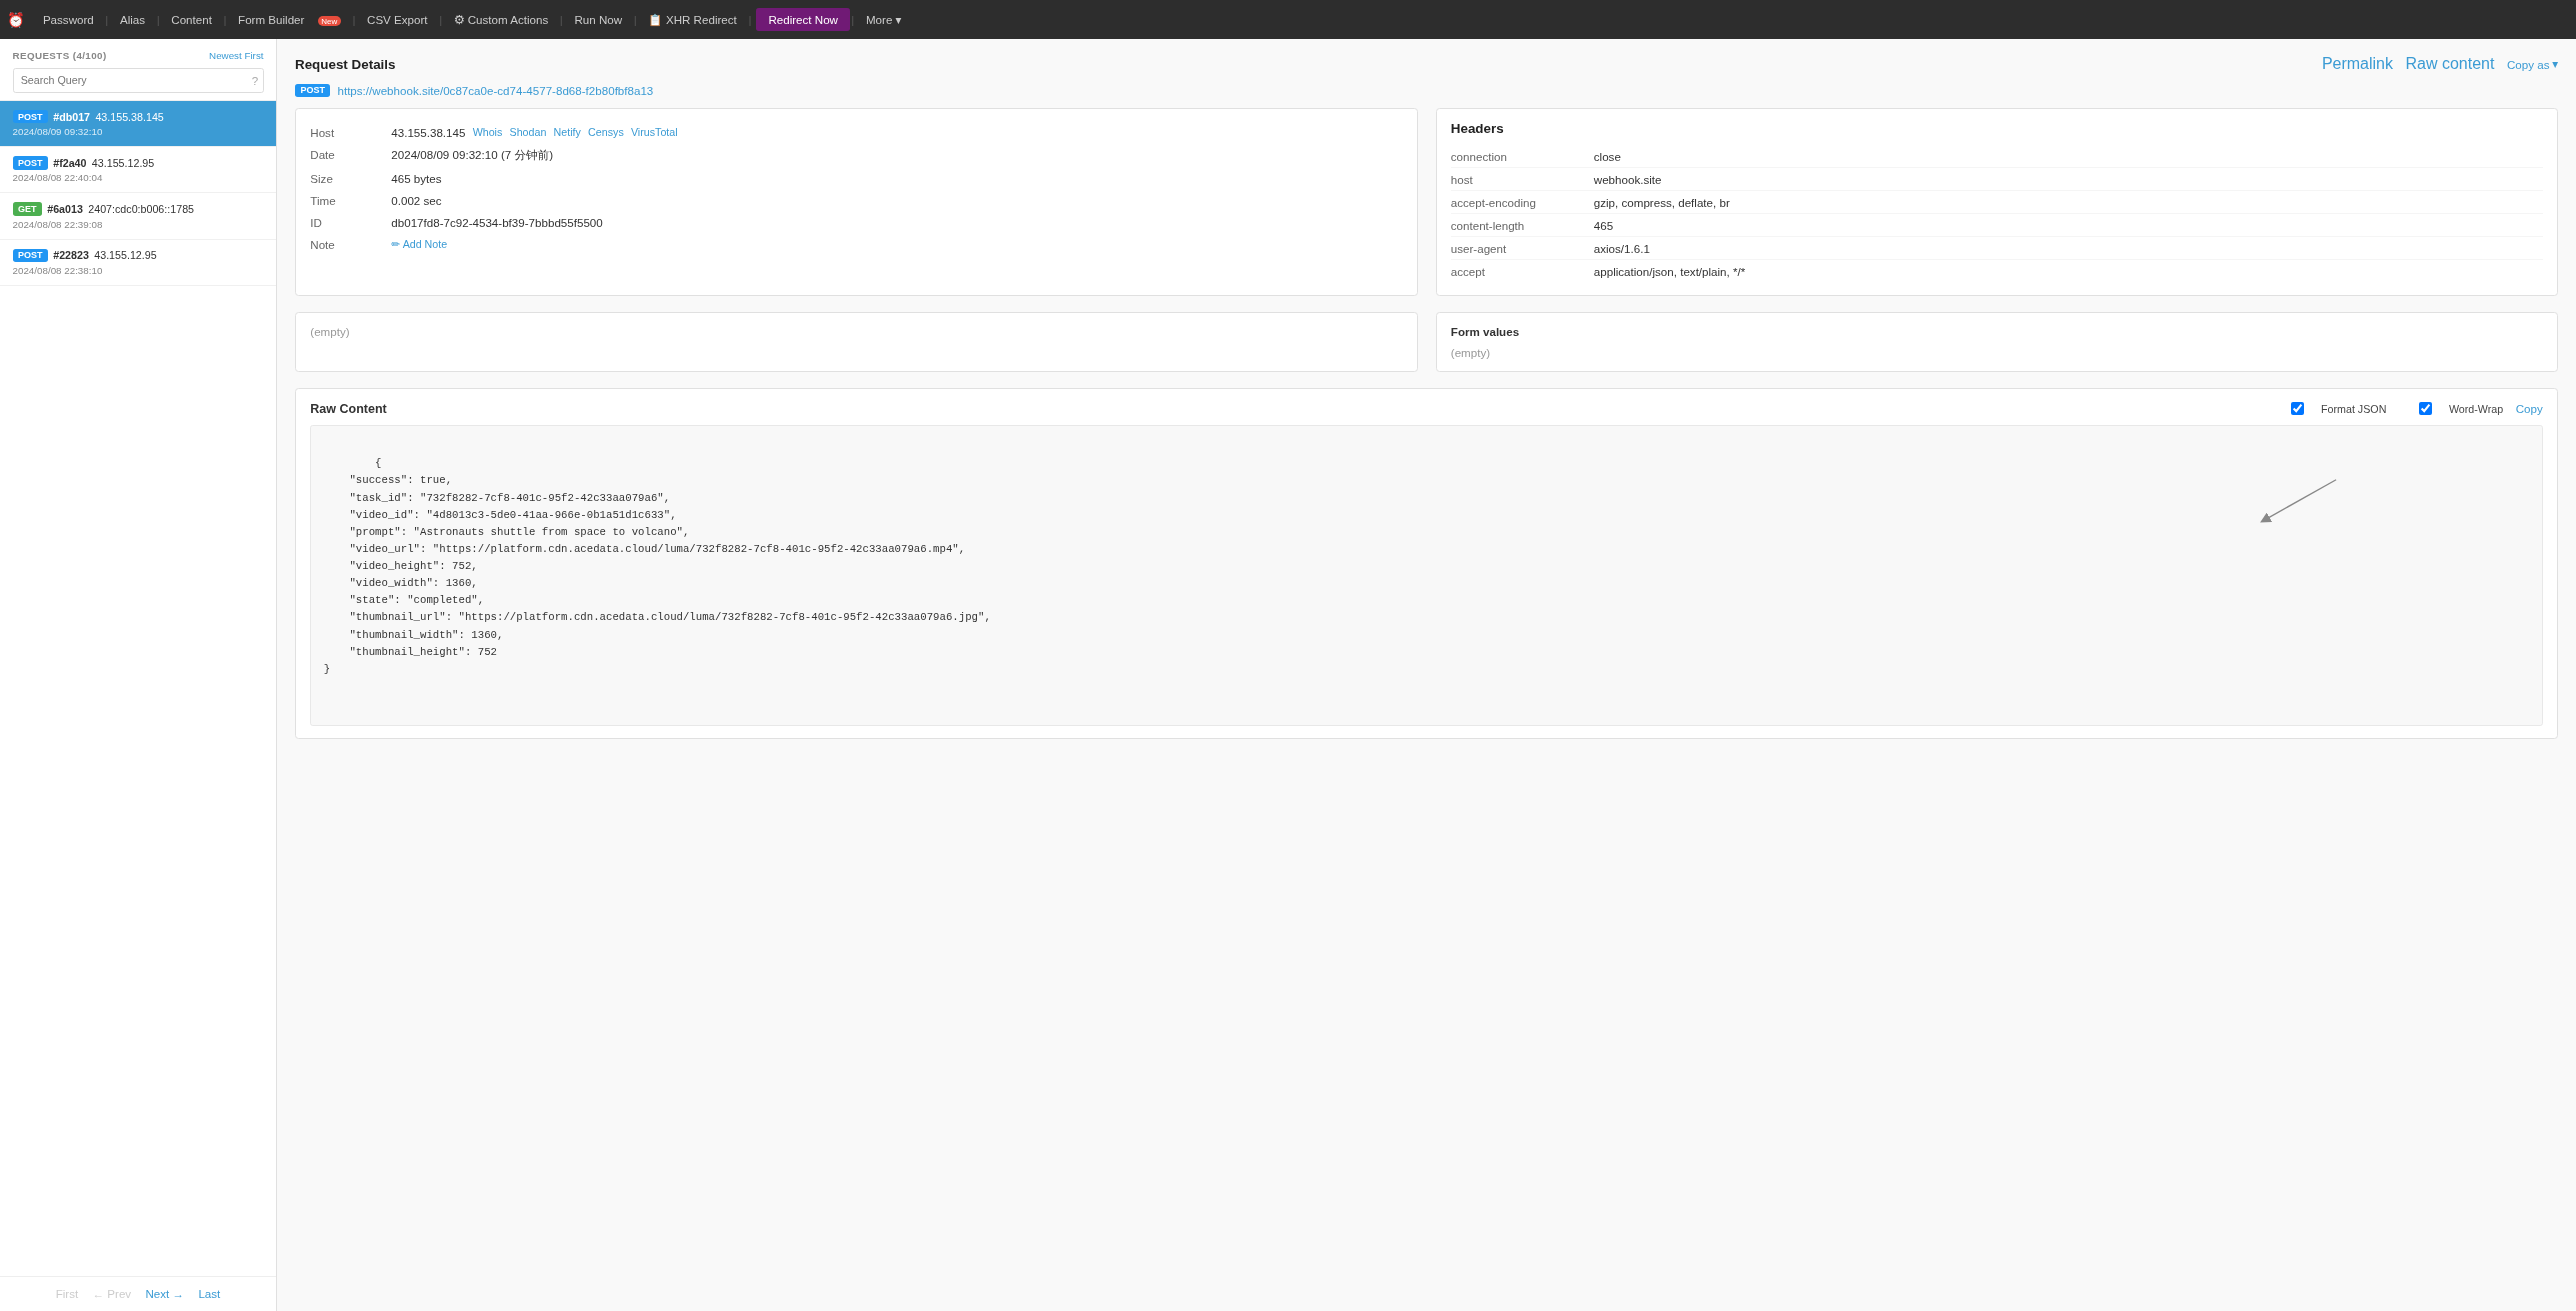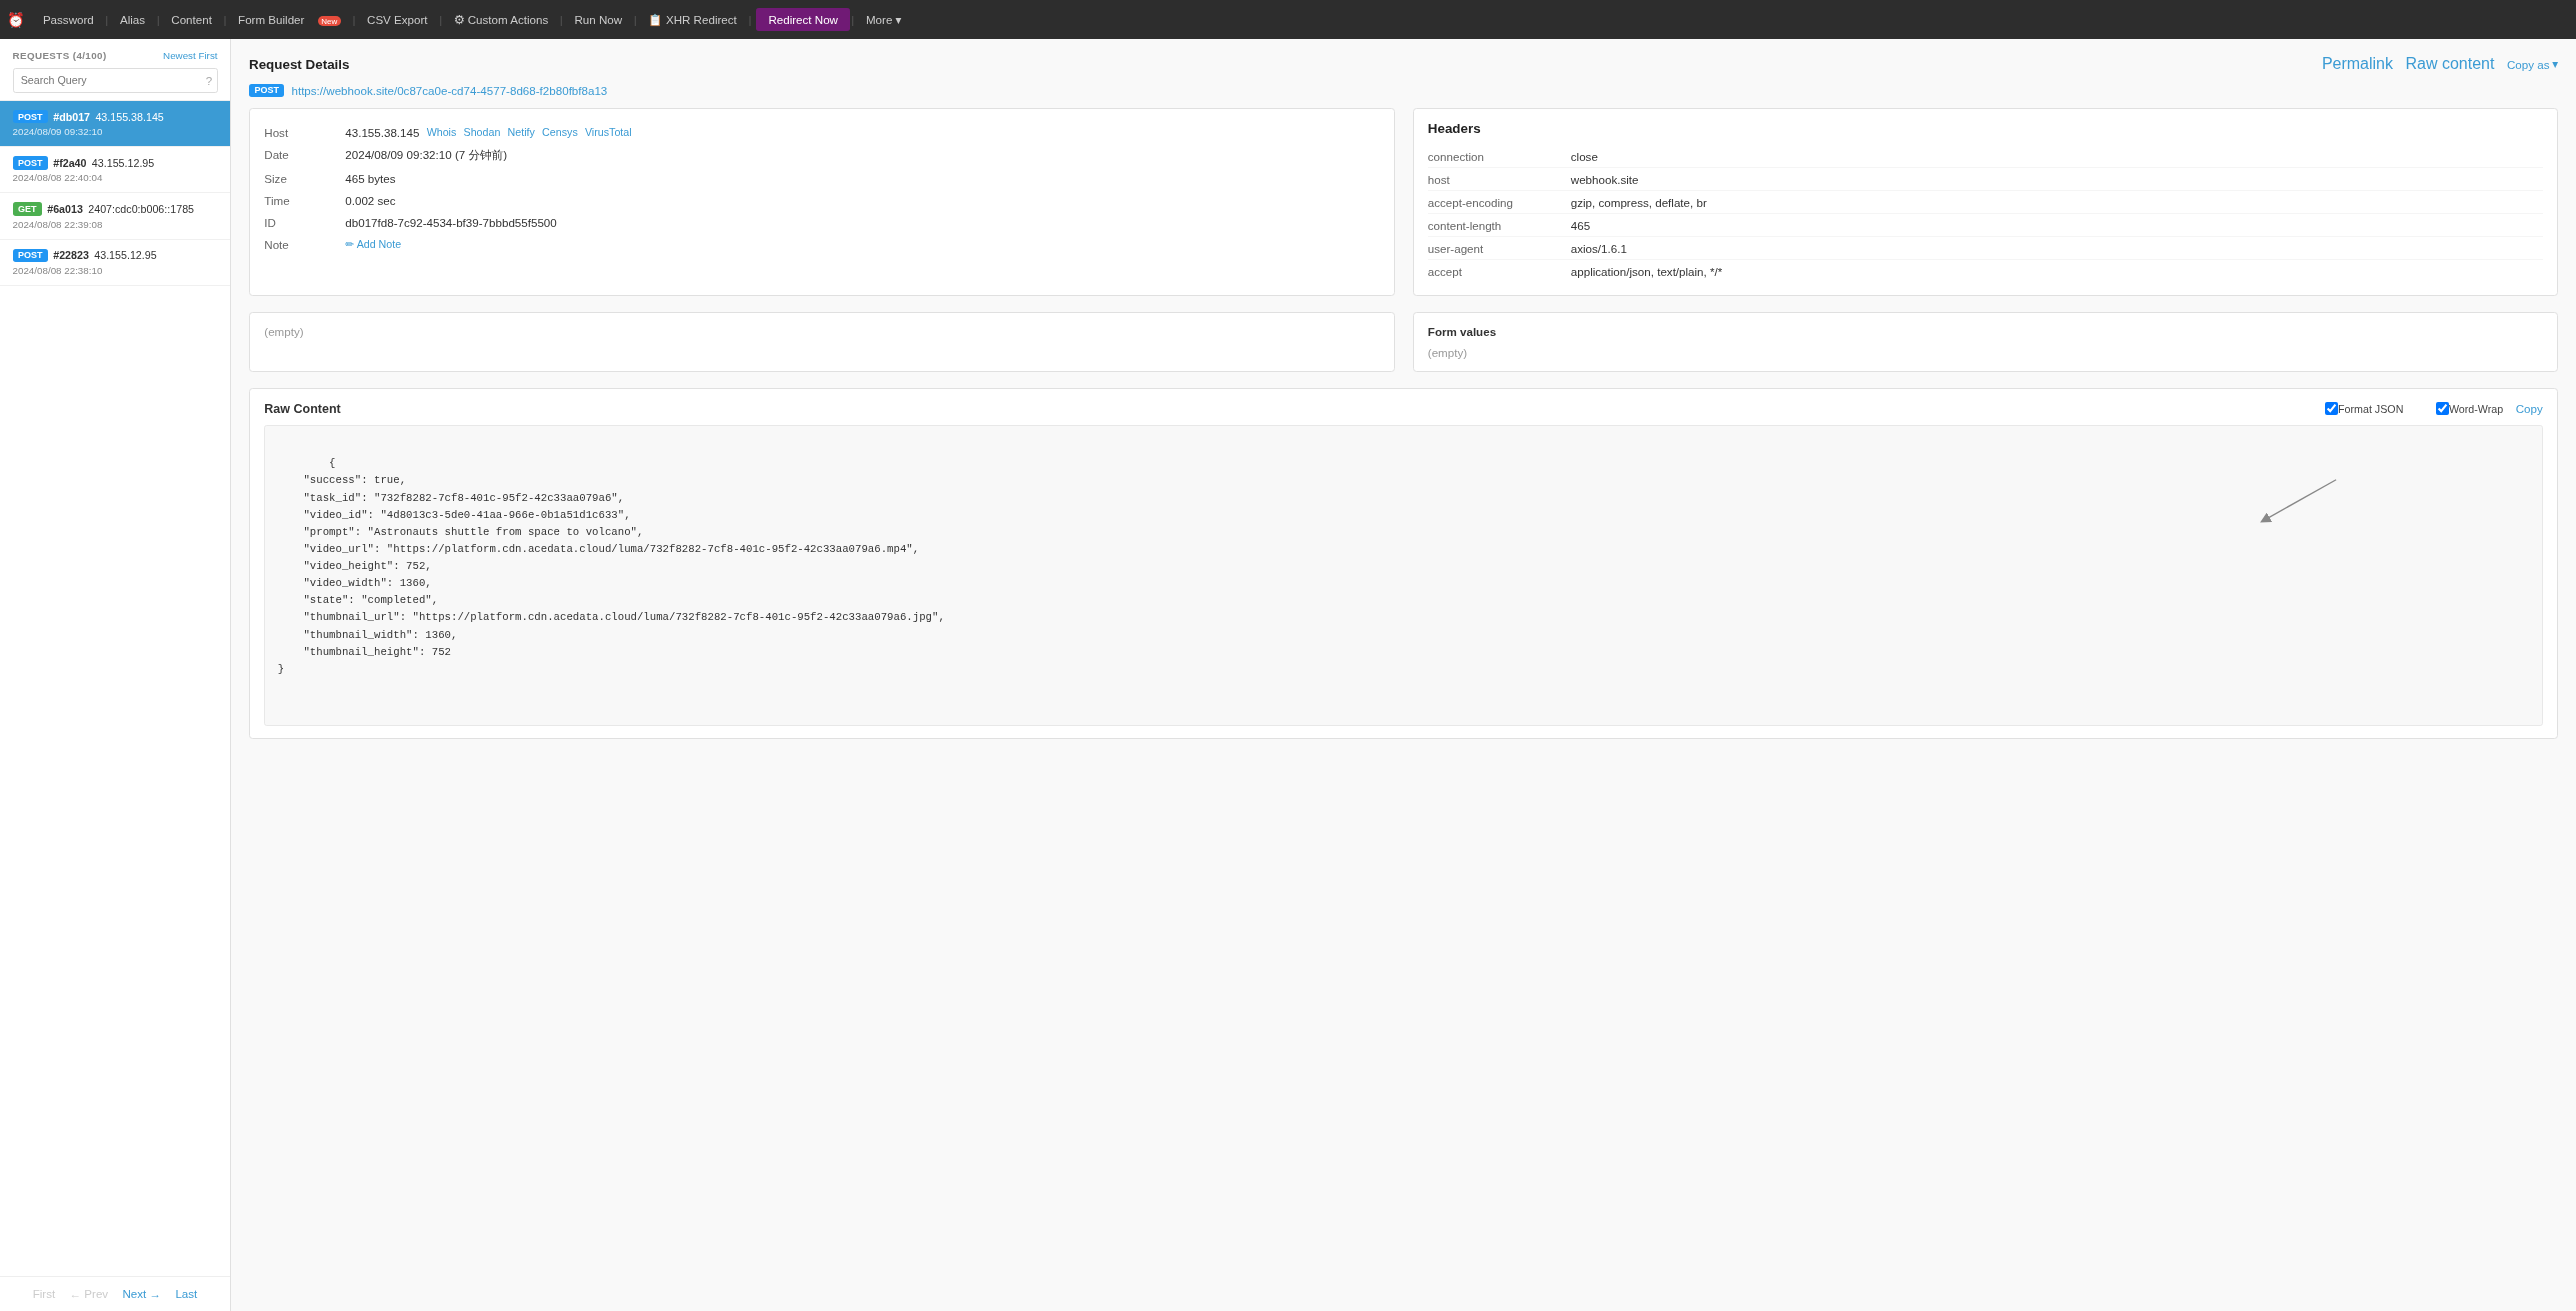--- a/index.html
+++ b/index.html
@@ -57,21 +57,21 @@
 
     
     .main-layout {
       display: flex;
       flex: 1;
       overflow: hidden;
     }
 
     
     .sidebar {
-      width: 231px;
+      width: 277px;
       background: #fff;
       border-right: 0.9px solid #e0e0e0;
       display: flex;
       flex-direction: column;
       flex-shrink: 0;
     }
     .sidebar-header {
       padding: 10.7px 12.5px 7.2px;
       border-bottom: 0.9px solid #eee;
     }
@@ -325,21 +325,21 @@
       color: #333;
     }
     .raw-controls {
       display: flex;
       align-items: center;
       gap: 12.5px;
     }
     .checkbox-label {
       display: flex;
       align-items: center;
-      gap: 0;
+      gap: 17px;
       font-size: 10.7px;
       color: #444;
       cursor: pointer;
       padding-left: 20px;
     }
     .checkbox-label input { cursor: pointer; }
     .copy-raw-btn {
       color: #3b9bd4;
       cursor: pointer;
       font-size: 11.6px;

